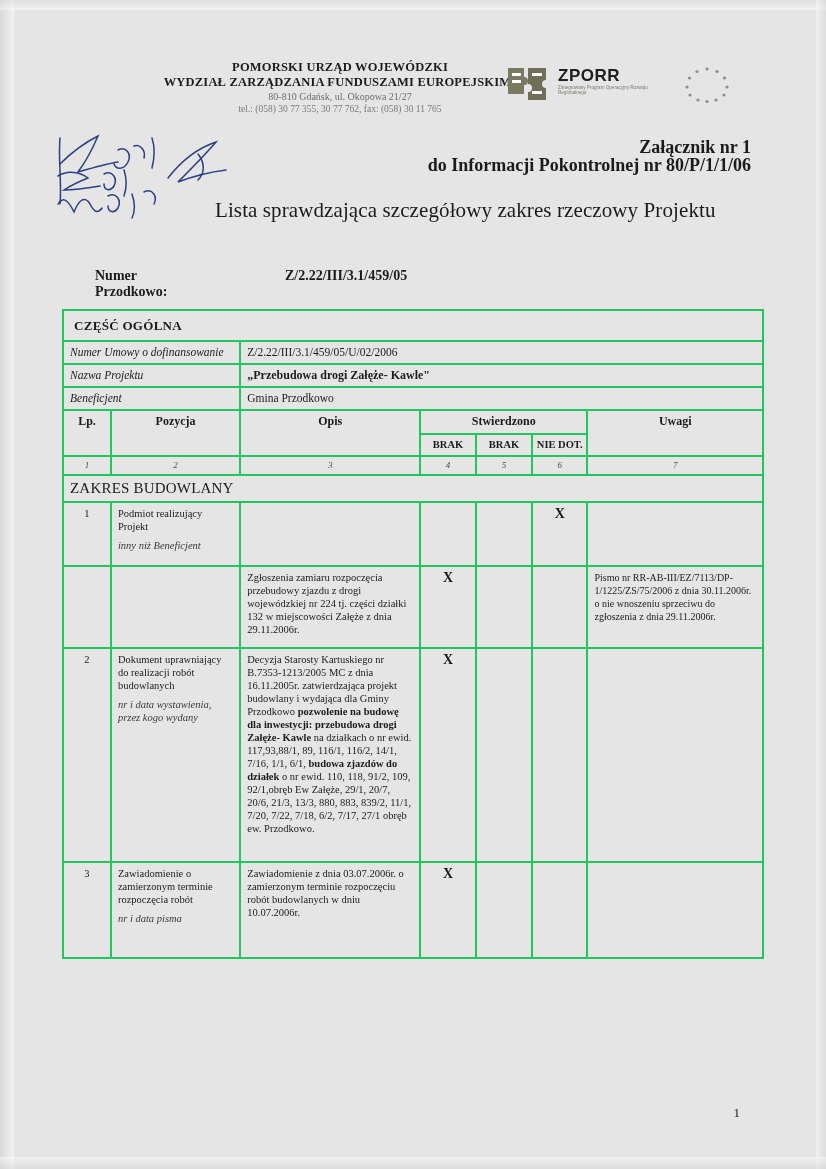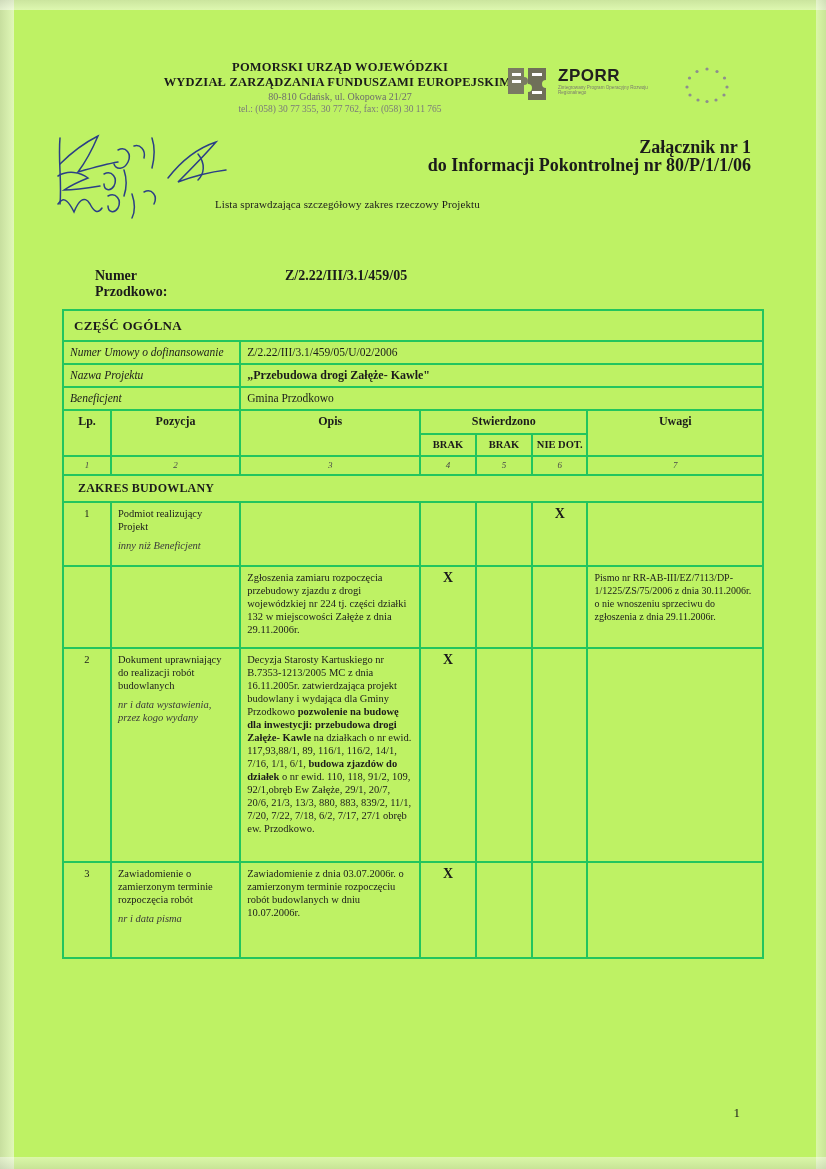--- a/index.html
+++ b/index.html
@@ -11,21 +11,21 @@
     width: 826px;
     height: 1169px;
     position: relative;
     font-family: "Liberation Serif", serif;
     color: #1b1b1b;
     overflow: hidden;
   }
   .page {
     position: absolute;
     inset: 0;
-    background: #bef264;
+    background: #e5e5e5;
   }
   
   .scan-edge-left {
     position: absolute;
     left: 0; top: 0; bottom: 0;
     width: 14px;
     background: linear-gradient(to right, #cfcfcf, #fdfdfc);
     opacity: .55;
   }
   .scan-edge-top {
@@ -148,21 +148,21 @@
     width: 230px;
     height: 110px;
     pointer-events: none;
   }
 
   
   .doc-title {
     position: absolute;
     left: 215px;
     top: 198px;
-    font-size: 11px;
+    font-size: 21px;
     letter-spacing: .1px;
   }
 
   
   .proj-row {
     position: absolute;
     left: 95px;
     top: 268px;
     font-weight: bold;
     font-size: 14px;
@@ -216,23 +216,23 @@
   }
   .numrow td {
     text-align: center;
     font-style: italic;
     font-size: 9px;
     color: #4a4a4a;
     padding: 2px;
     height: 12px;
   }
   .zakres td {
-    font-weight: bold;
-    font-size: 12px;
-    padding: 6px 14px;
+    font-weight: normal;
+    font-size: 15px;
+    padding: 6px 6px;
     letter-spacing: .2px;
   }
   .lp {
     text-align: center;
     font-size: 10.5px;
     vertical-align: middle;
     width: 34px;
   }
   .pozycja {
     width: 116px;

